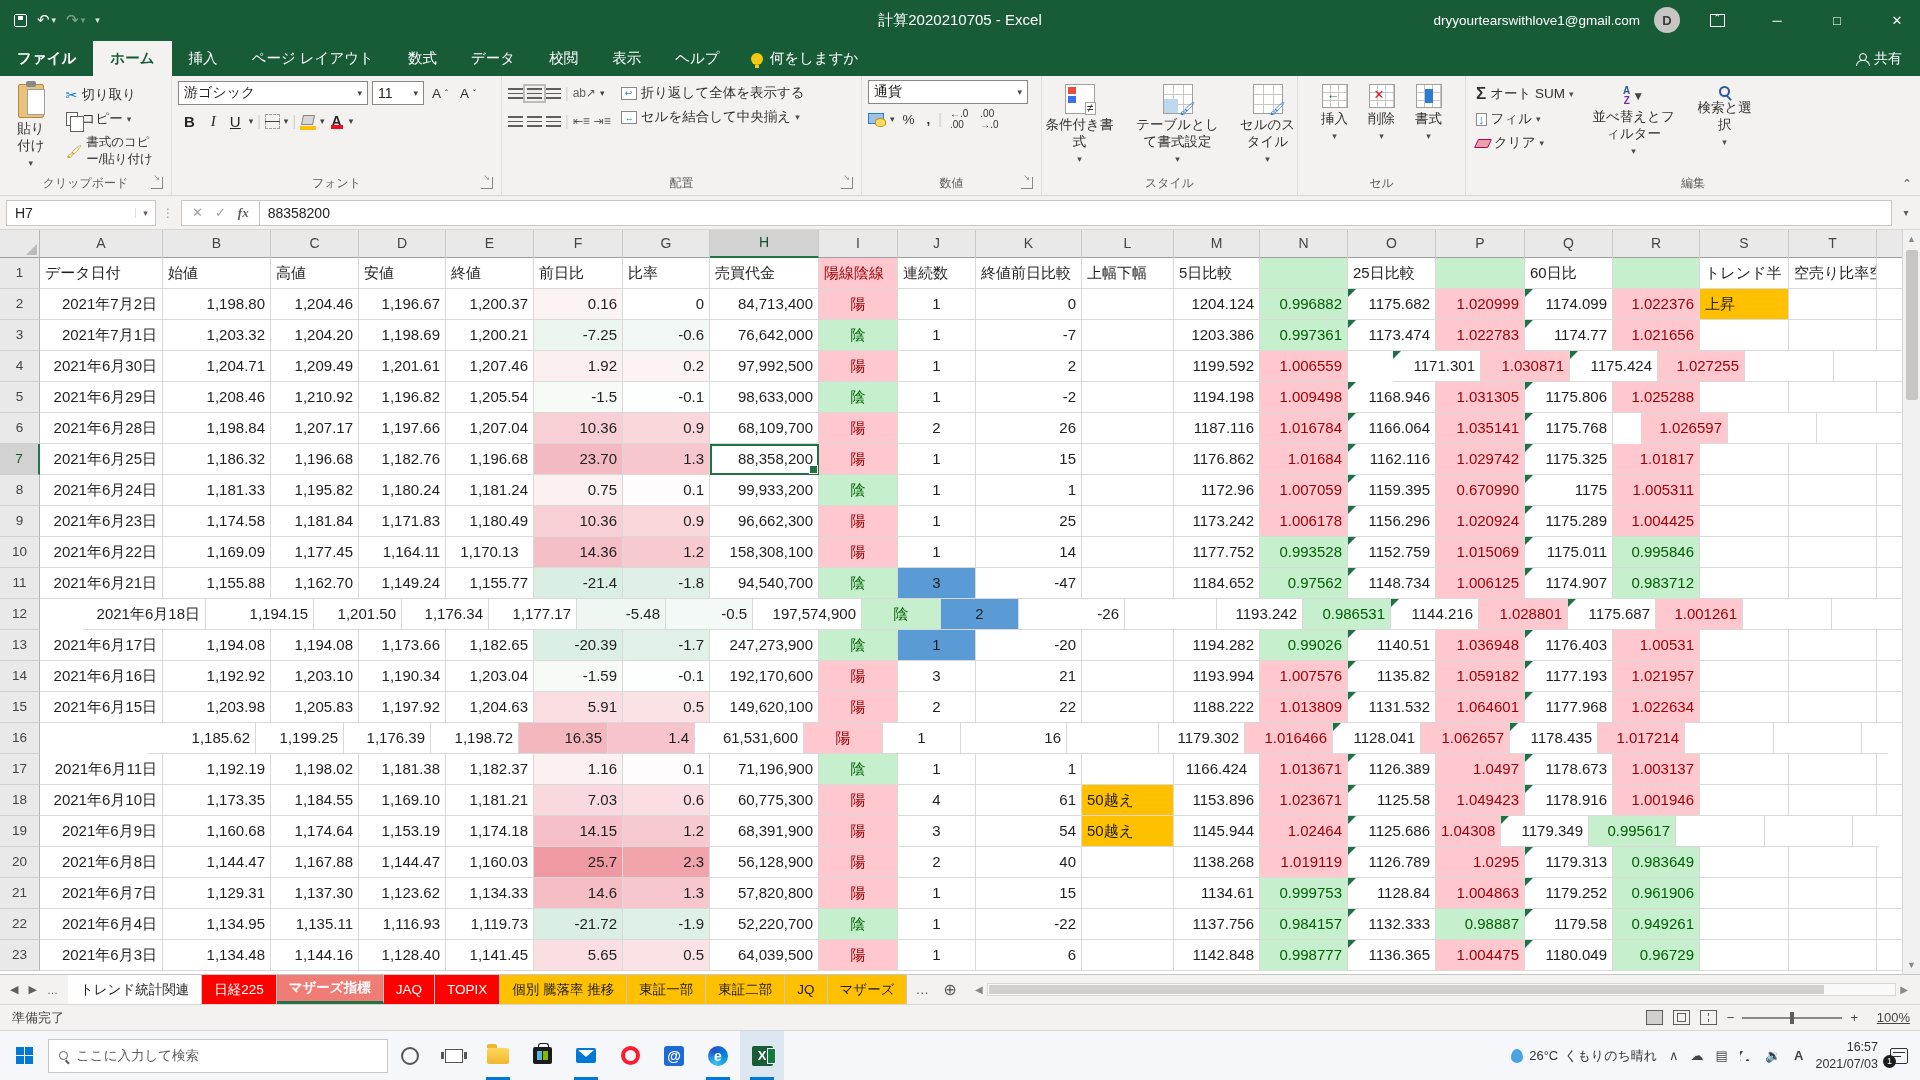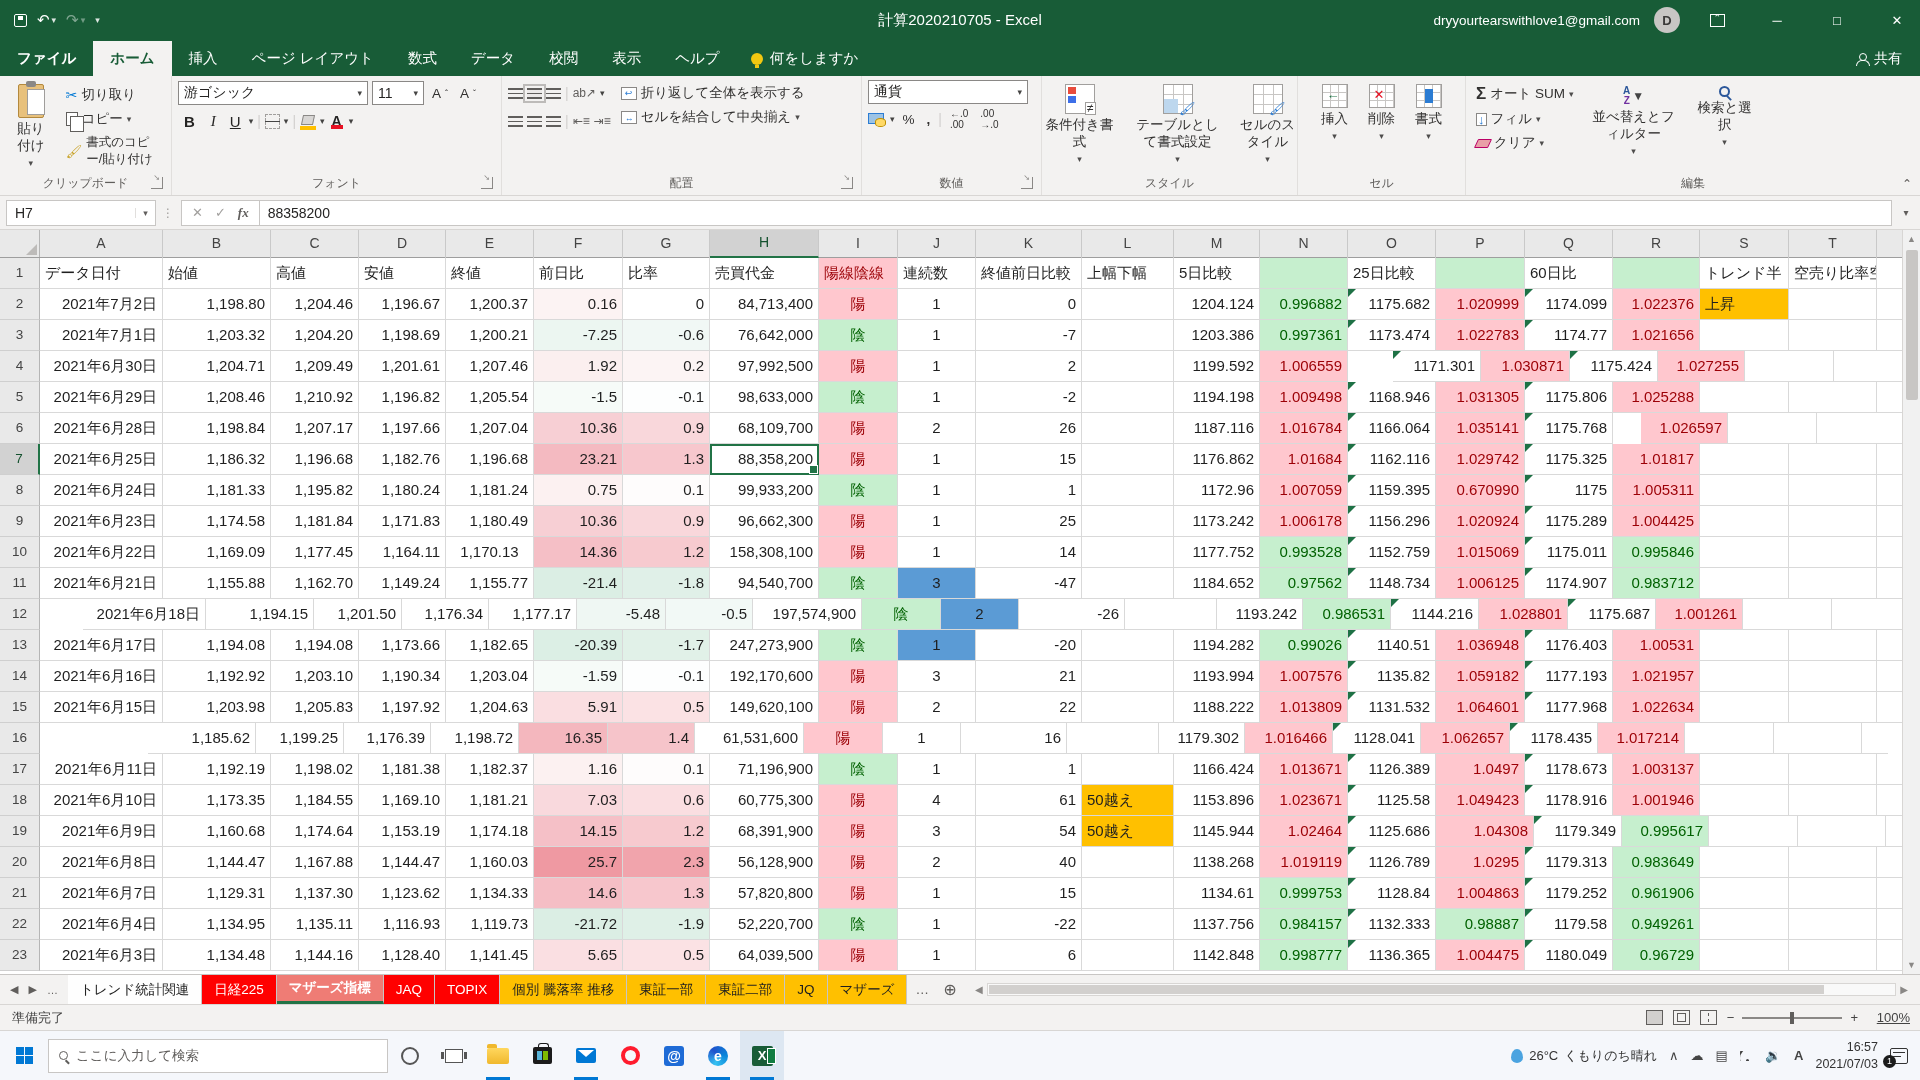--- a/index.html
+++ b/index.html
@@ -668,21 +668,21 @@
           <div class="cell " style="width: 88px;"></div>
           <div class="cell filler"></div>
         </div>
         <div class="row">
           <div class="gutter sel-row">7</div>
           <div class="cell d" style="width: 123px;">2021年6月25日</div>
           <div class="cell n" style="width: 108px;">1,186.32</div>
           <div class="cell n" style="width: 88px;">1,196.68</div>
           <div class="cell n" style="width: 87px;">1,182.76</div>
           <div class="cell n" style="width: 88px;">1,196.68</div>
-          <div class="cell n" style="width: 89px; background: rgb(244, 186, 193);">23.21</div>
+          <div class="cell n" style="width: 89px; background: rgb(244, 186, 193);">23.70</div>
           <div class="cell n" style="width: 87px; background: rgb(247, 199, 205);">1.3</div>
           <div class="cell n sel" style="width: 109px;">88,358,200</div>
           <div class="cell c bad" style="width: 79px;">陽</div>
           <div class="cell c" style="width: 78px;">1</div>
           <div class="cell n" style="width: 106px;">15</div>
           <div class="cell " style="width: 92px;"></div>
           <div class="cell n" style="width: 86px;">1176.862</div>
           <div class="cell n bad" style="width: 88px;">1.01684</div>
           <div class="cell n tri" style="width: 88px;">1162.116</div>
           <div class="cell n bad" style="width: 89px;">1.029742</div>
@@ -915,21 +915,21 @@
           <div class="cell n" style="width: 88px;">1,198.02</div>
           <div class="cell n" style="width: 87px;">1,181.38</div>
           <div class="cell n" style="width: 88px; text-align: right;">1,182.37</div>
           <div class="cell n" style="width: 89px; background: rgb(252, 241, 241);">1.16</div>
           <div class="cell n" style="width: 87px; background: rgb(254, 252, 252);">0.1</div>
           <div class="cell n" style="width: 109px;">71,196,900</div>
           <div class="cell c good" style="width: 79px;">陰</div>
           <div class="cell c" style="width: 78px;">1</div>
           <div class="cell n" style="width: 106px;">1</div>
           <div class="cell " style="width: 92px;"></div>
-          <div class="cell n" style="width: 86px;">1166.424</div>
+          <div class="cell n" style="width: 86px; text-align: center;">1166.424</div>
           <div class="cell n bad" style="width: 88px;">1.013671</div>
           <div class="cell n tri" style="width: 88px;">1126.389</div>
           <div class="cell n bad" style="width: 89px;">1.0497</div>
           <div class="cell n tri" style="width: 88px;">1178.673</div>
           <div class="cell n bad" style="width: 87px;">1.003137</div>
           <div class="cell " style="width: 89px;"></div>
           <div class="cell " style="width: 88px;"></div>
           <div class="cell filler"></div>
         </div>
         <div class="row">
@@ -966,21 +966,21 @@
           <div class="cell n" style="width: 89px; background: rgb(245, 192, 199);">14.15</div>
           <div class="cell n" style="width: 87px; background: rgb(247, 202, 207);">1.2</div>
           <div class="cell n" style="width: 109px;">68,391,900</div>
           <div class="cell c bad" style="width: 79px;">陽</div>
           <div class="cell c" style="width: 78px;">3</div>
           <div class="cell n" style="width: 106px;">54</div>
           <div class="cell l org" style="width: 92px;">50越え</div>
           <div class="cell n" style="width: 86px;">1145.944</div>
           <div class="cell n bad" style="width: 88px;">1.02464</div>
           <div class="cell n tri" style="width: 88px;">1125.686</div>
-          <div class="cell n bad" style="width: 98px;">1.04308</div>
+          <div class="cell n bad" style="width: 65px;">1.04308</div>
           <div class="cell n tri" style="width: 88px;">1179.349</div>
           <div class="cell n good" style="width: 87px;">0.995617</div>
           <div class="cell " style="width: 89px;"></div>
           <div class="cell " style="width: 88px;"></div>
           <div class="cell filler"></div>
         </div>
         <div class="row">
           <div class="gutter">20</div>
           <div class="cell d" style="width: 123px;">2021年6月8日</div>
           <div class="cell n" style="width: 108px;">1,144.47</div>

